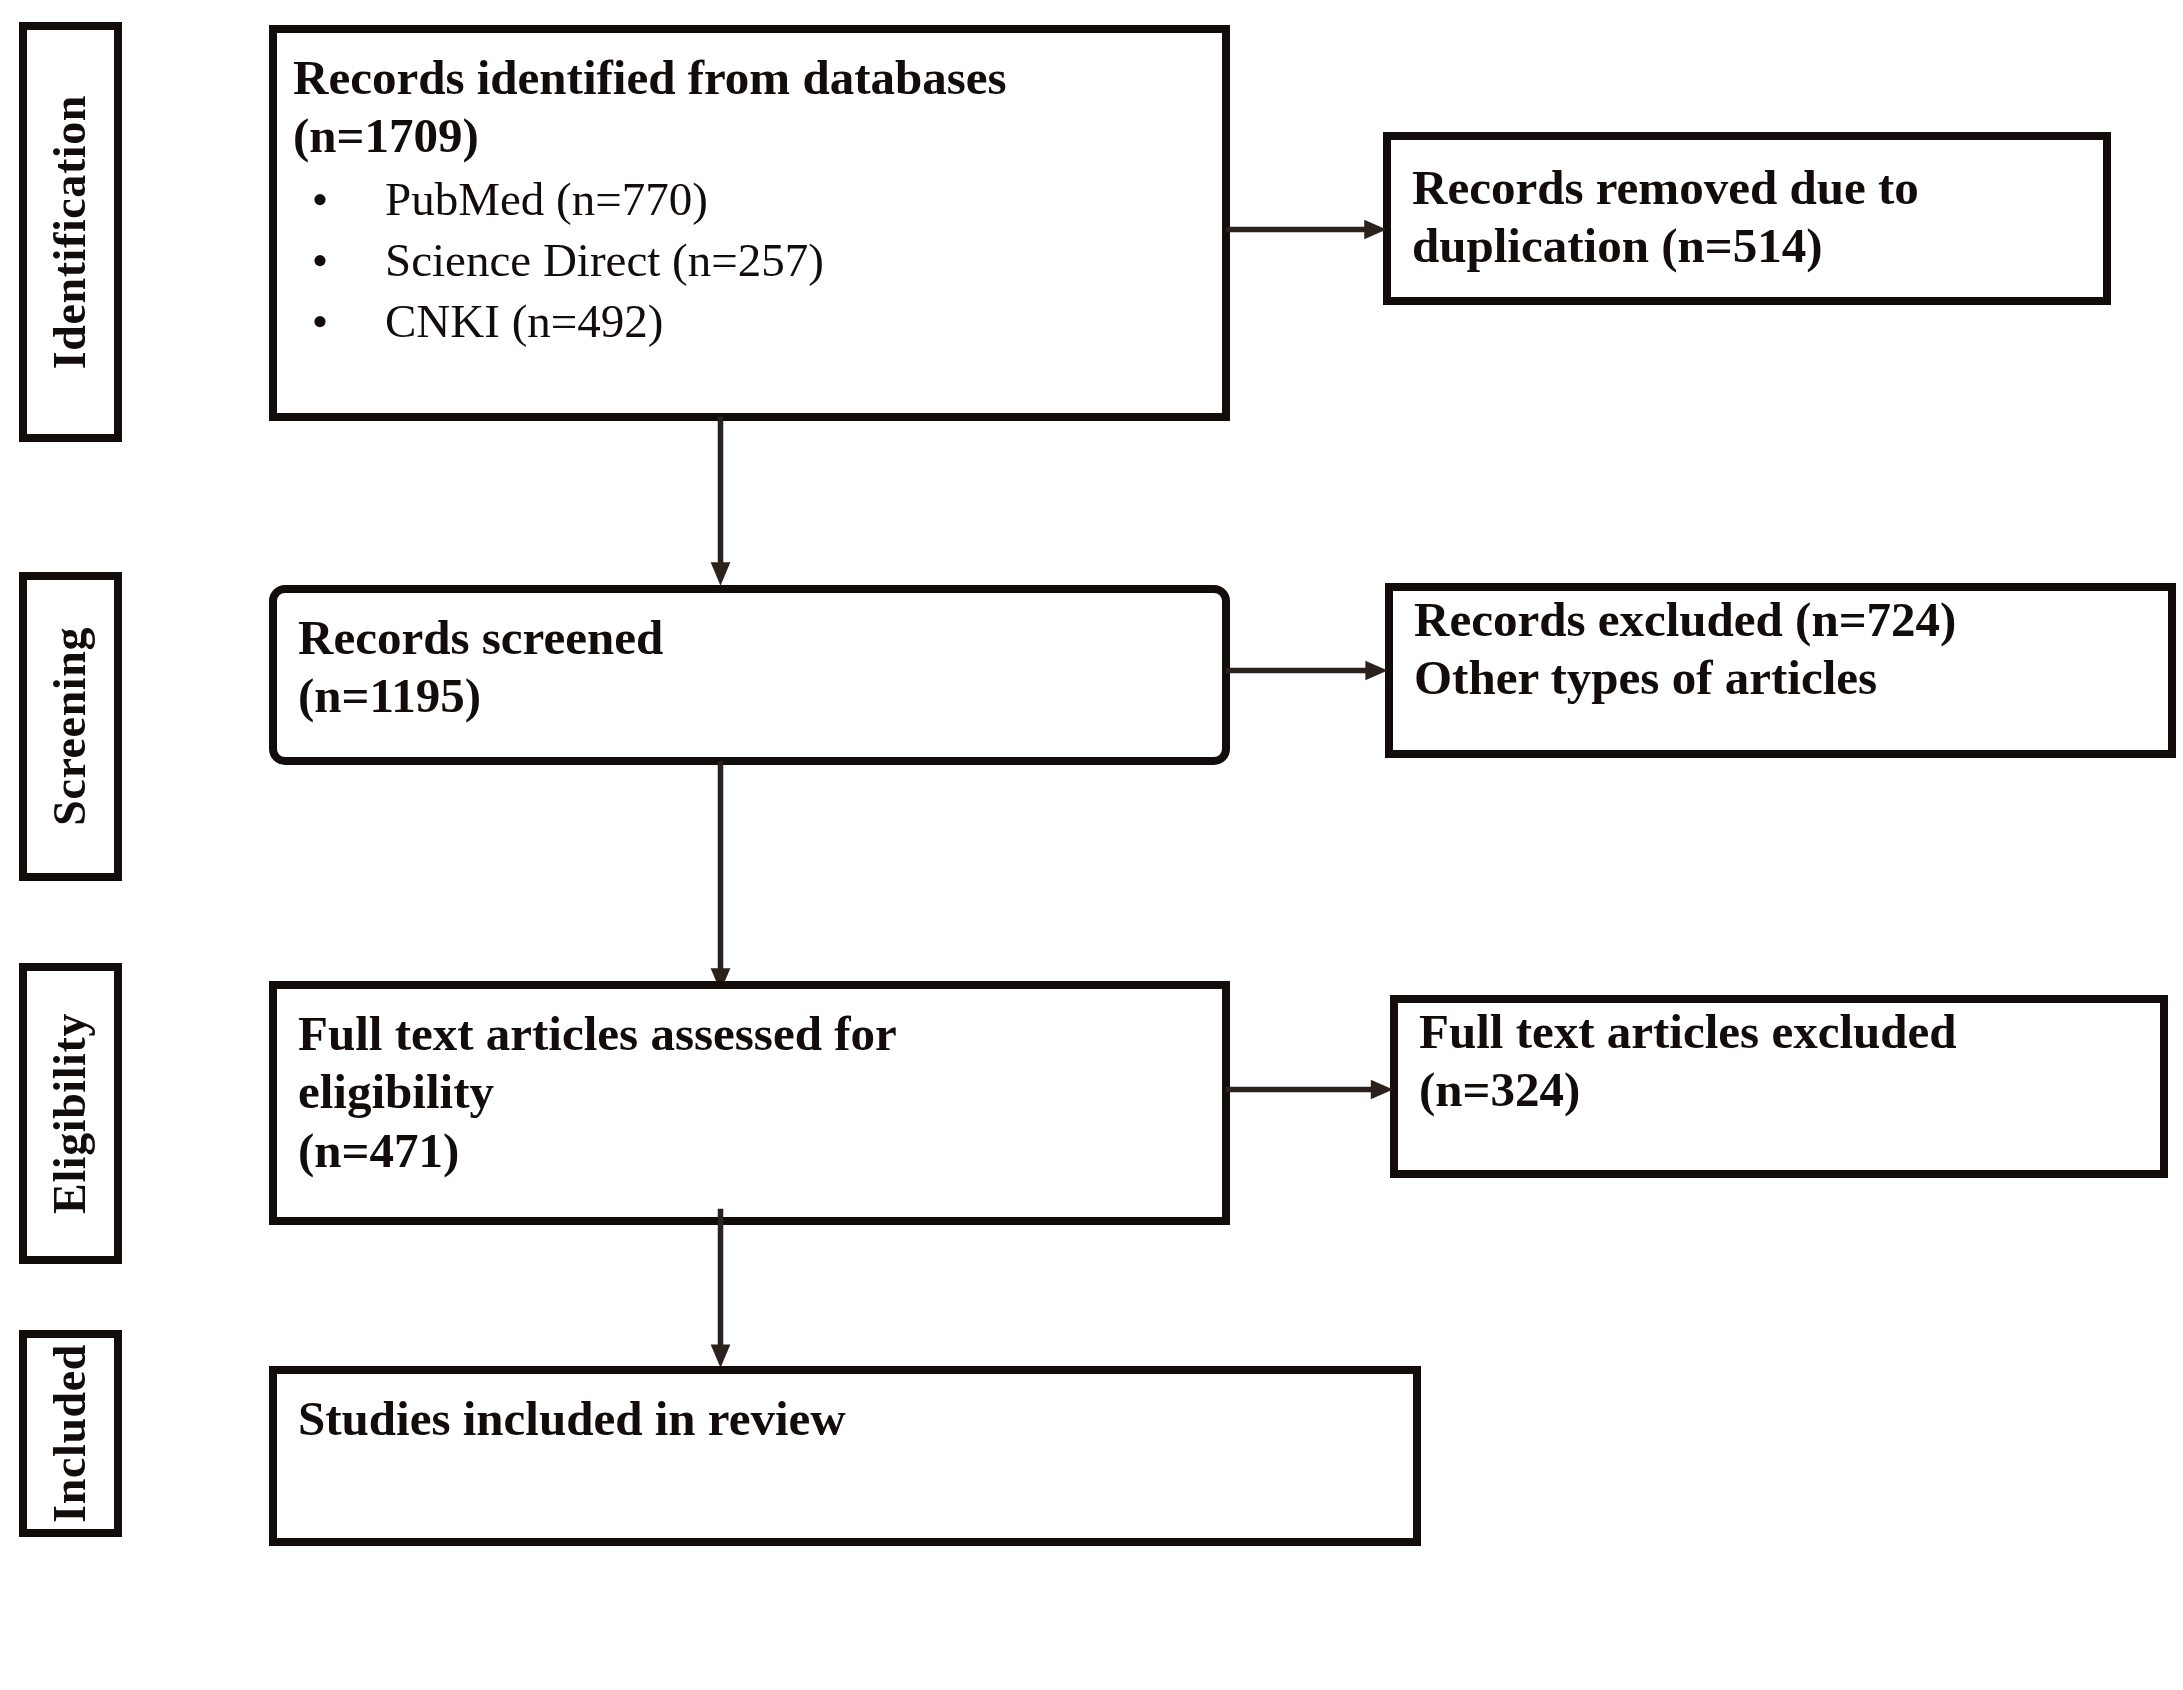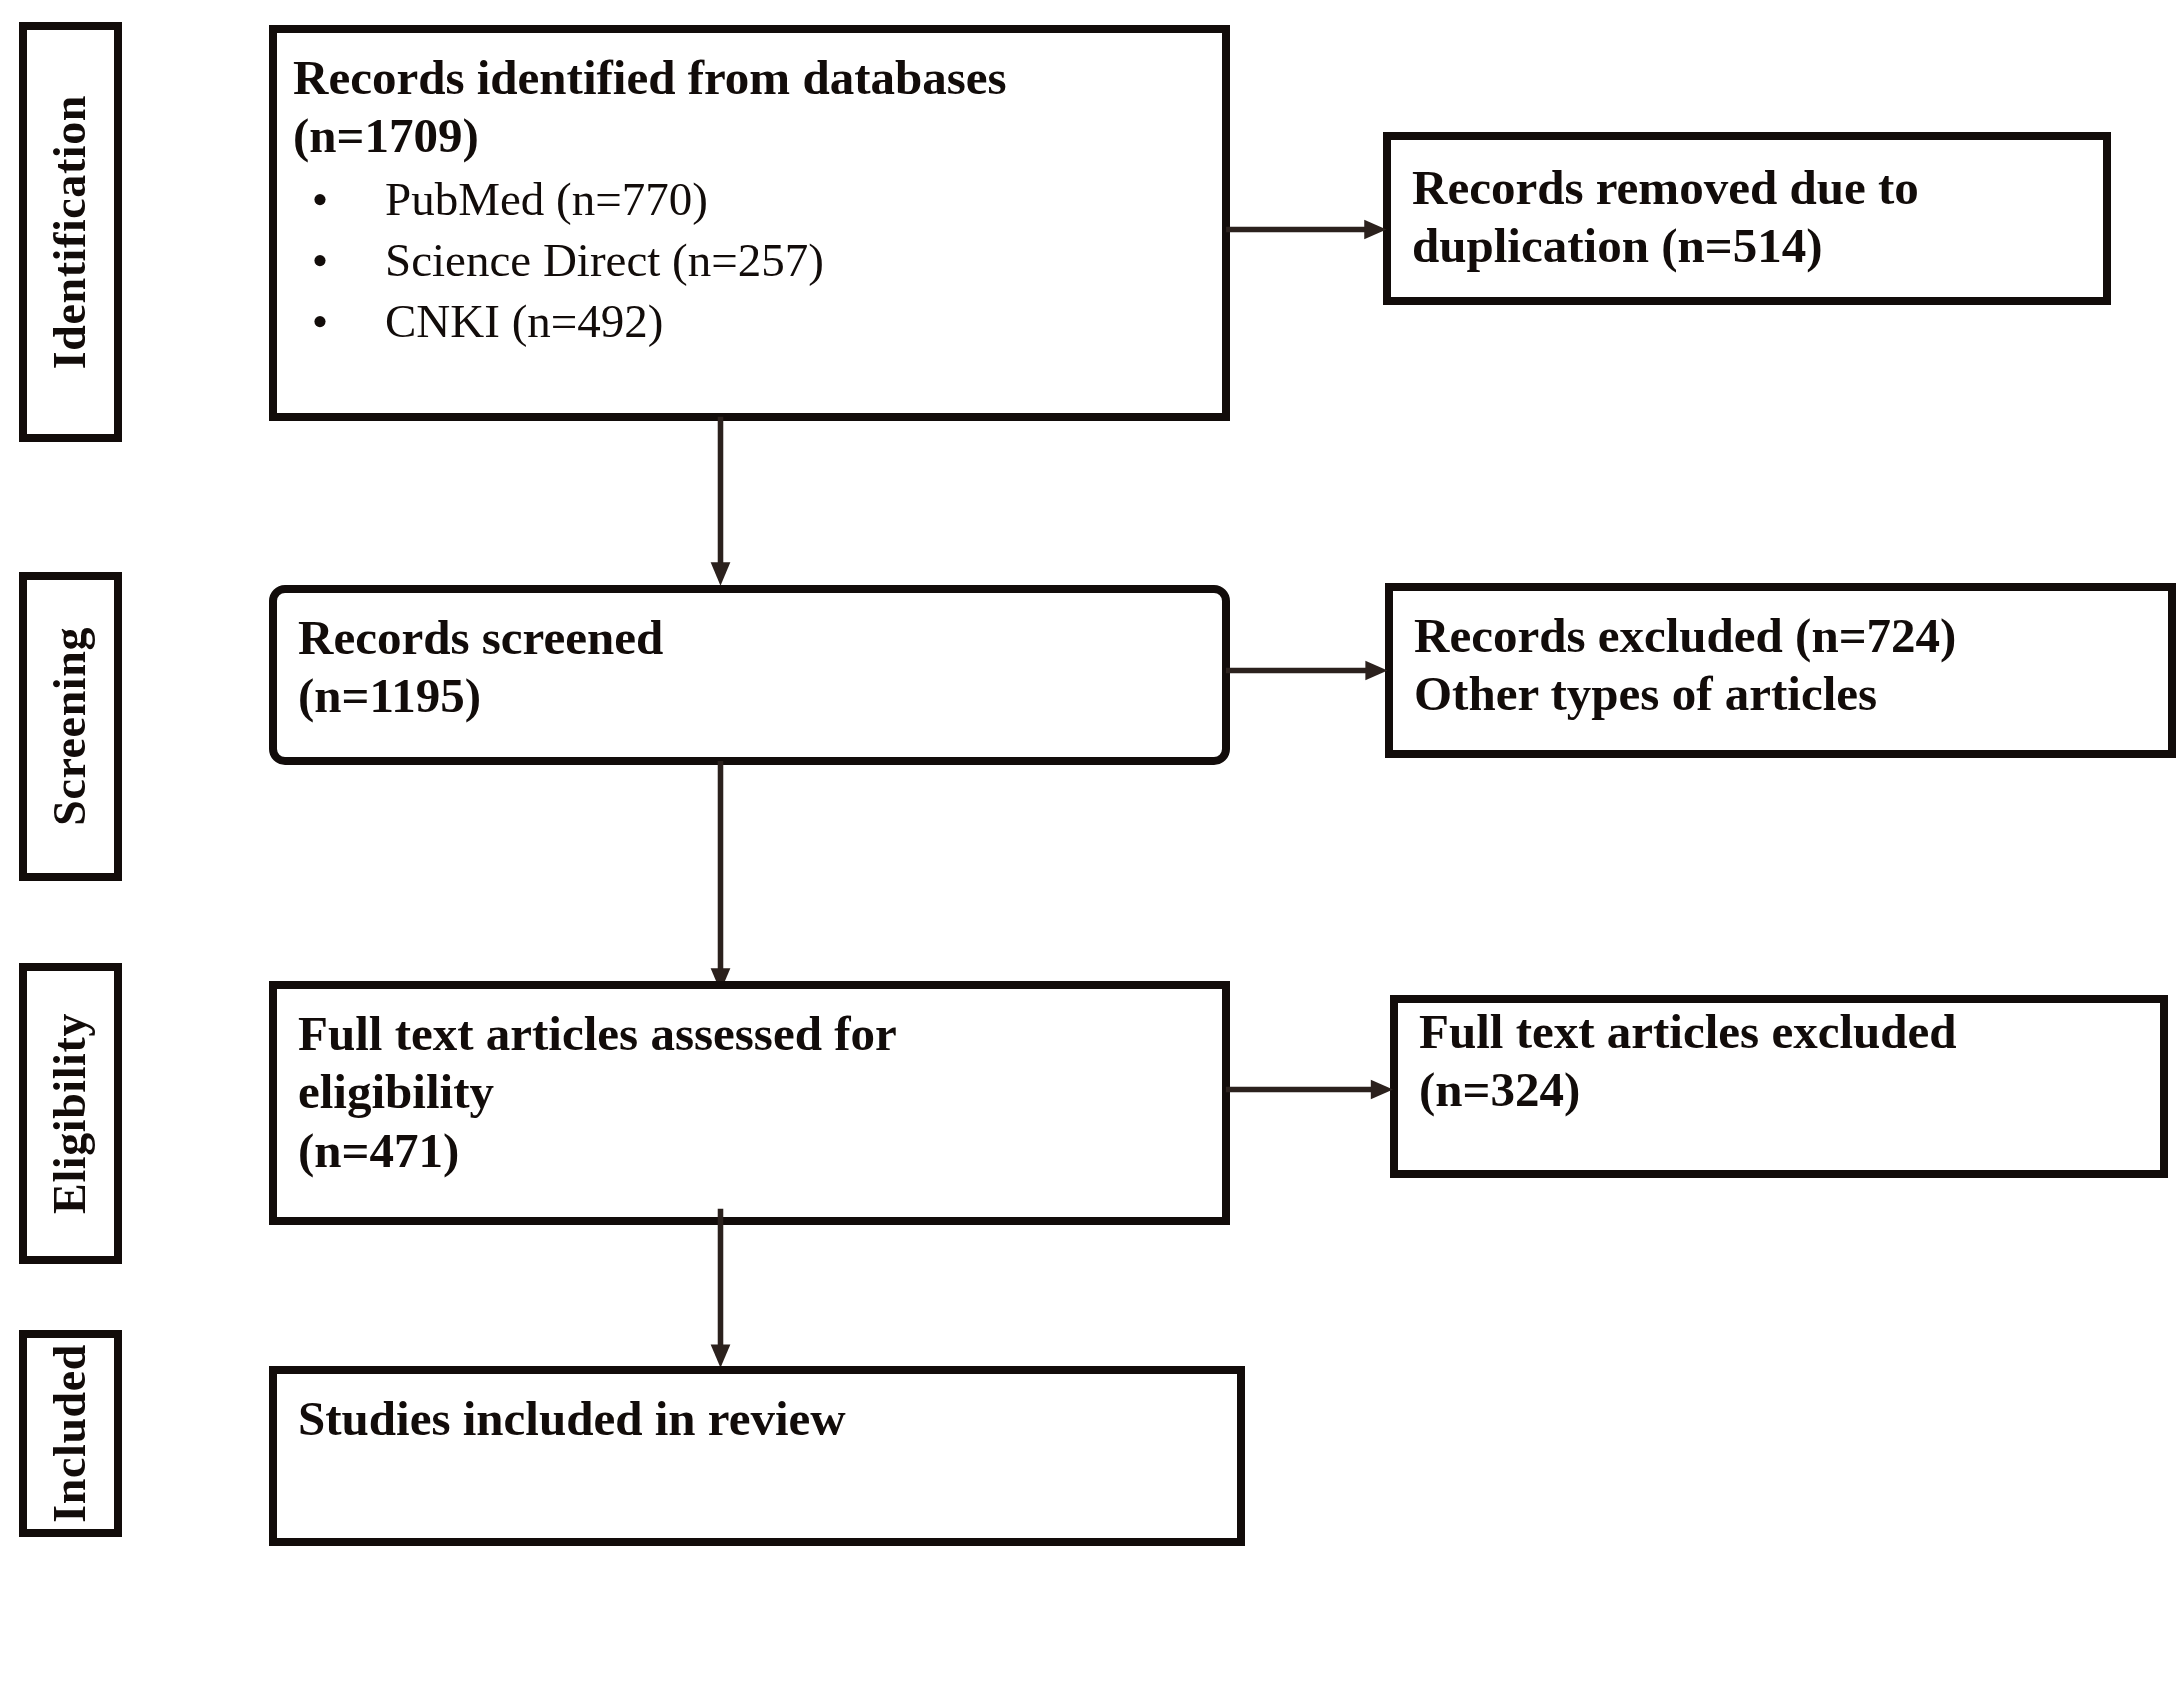--- a/index.html
+++ b/index.html
@@ -144,21 +144,21 @@
       <line x1="30" y1="0" x2="30" y2="250" stroke="#2b211d" stroke-width="9"></line>
       <polygon points="30,274 14,236 46,236" fill="#2b211d"></polygon>
     </svg>
   </div>
 
   <div class="flow-box" style="left:269px; top:585px; width:961px; height:180px;border-radius:16px;">
     <div class="line">Records screened</div>
     <div class="line">(n=1195)</div>
   </div>
 
-  <div class="flow-box" style="left:1385px; top:583px; width:791px; height:175px; padding-top:16px;">
+  <div class="flow-box" style="left:1385px; top:583px; width:791px; height:175px; padding-top:0;">
     <div class="line wrap">Records excluded (n=724)</div>
     <div class="line wrap">Other types of articles</div>
   </div>
 
   <div class="conn" style="left:1224px; top:652px; width:168px; height:37px;">
     <svg width="168" height="37" viewBox="0 0 270 60" xmlns="http://www.w3.org/2000/svg">
       <line x1="2" y1="30" x2="242" y2="30" stroke="#2b211d" stroke-width="9"></line>
       <polygon points="264,30 228,14 228,46" fill="#2b211d"></polygon>
     </svg>
   </div>
@@ -188,18 +188,18 @@
     </svg>
   </div>
 
   <div class="conn" style="left:702px; top:1208px; width:37px; height:163px;">
     <svg width="37" height="163" viewBox="0 0 60 262" xmlns="http://www.w3.org/2000/svg">
       <line x1="30" y1="0" x2="30" y2="234" stroke="#2b211d" stroke-width="9"></line>
       <polygon points="30,258 14,220 46,220" fill="#2b211d"></polygon>
     </svg>
   </div>
 
-  <div class="flow-box" style="left:269px; top:1366px; width:976px; height:180px;">
+  <div class="flow-box" style="left:269px; top:1366px; width:1152px; height:180px;">
     <div class="line">Studies included in review</div>
   </div>
 
 </div>
 
 
 </body></html>

